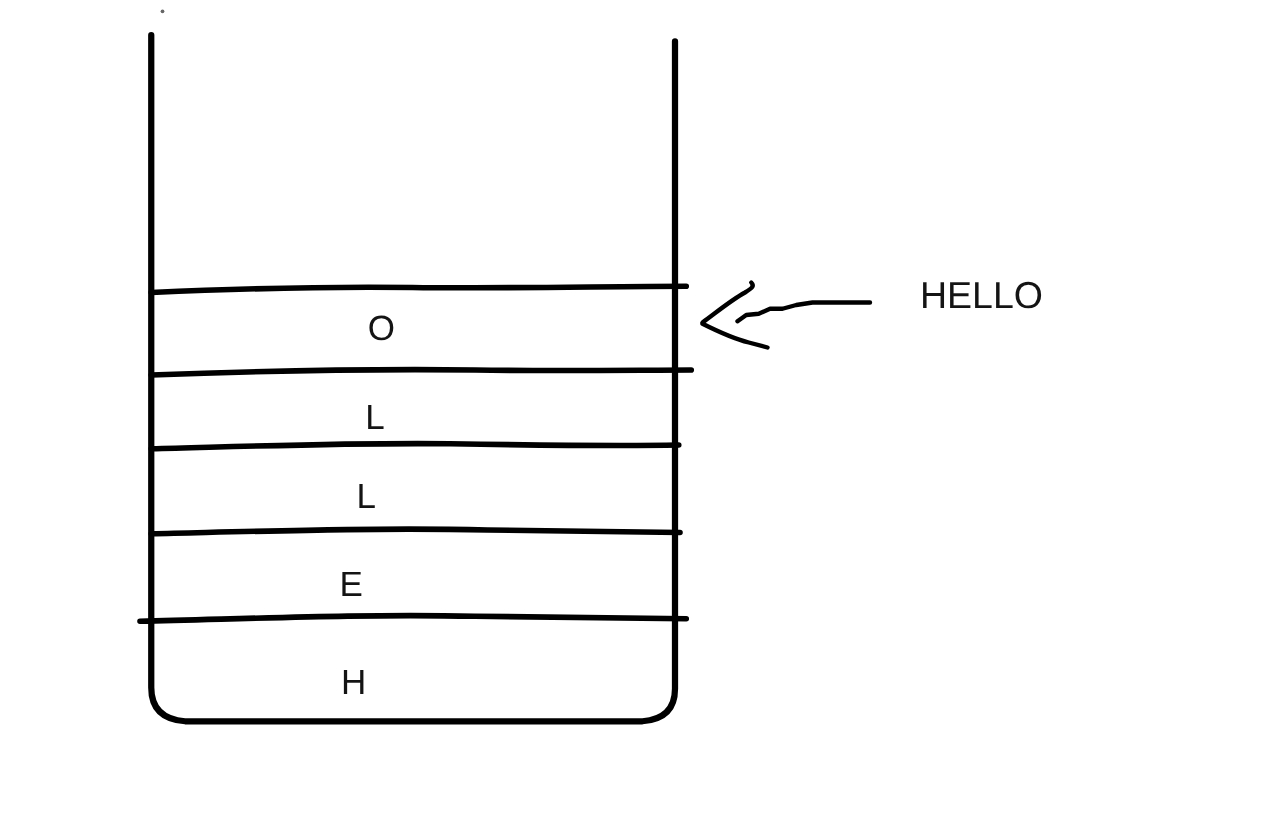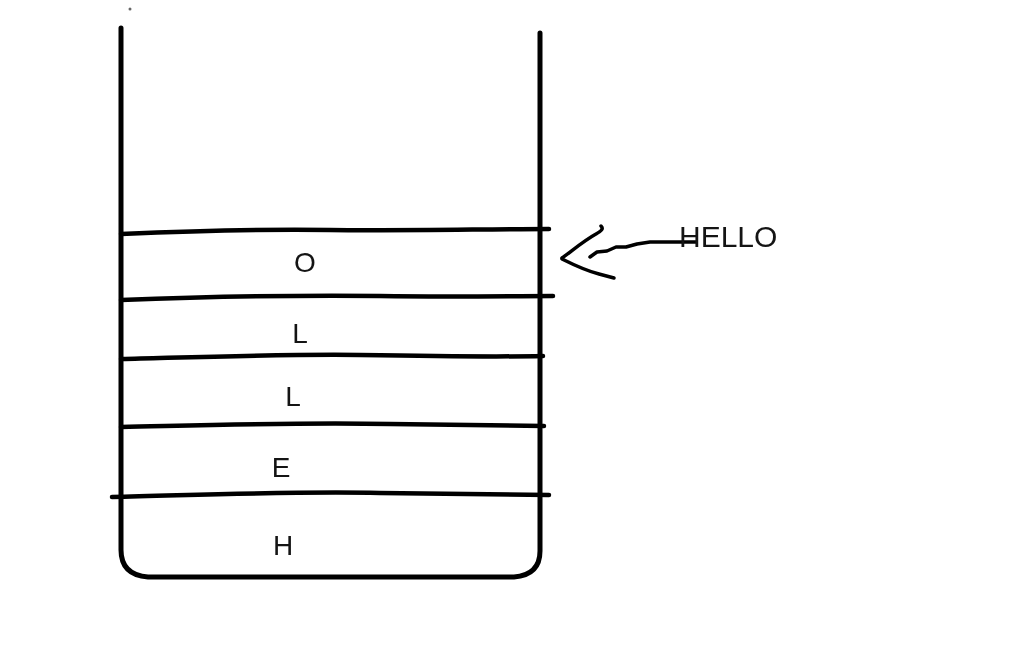--- a/index.html
+++ b/index.html
@@ -25,21 +25,21 @@
     transform: translate(-50%, -50%);
     font-family: "Liberation Sans", sans-serif;
     font-size: 28px;
     line-height: 28px;
     color: #141414;
     white-space: nowrap;
     user-select: none;
   }
   .annotation-label {
     position: absolute;
-    left: 679px;
+    left: 736px;
     top: 222px;
     font-family: "Liberation Sans", sans-serif;
     font-size: 30px;
     line-height: 30px;
     color: #141414;
     white-space: nowrap;
     user-select: none;
   }
 </style>
 </head>

